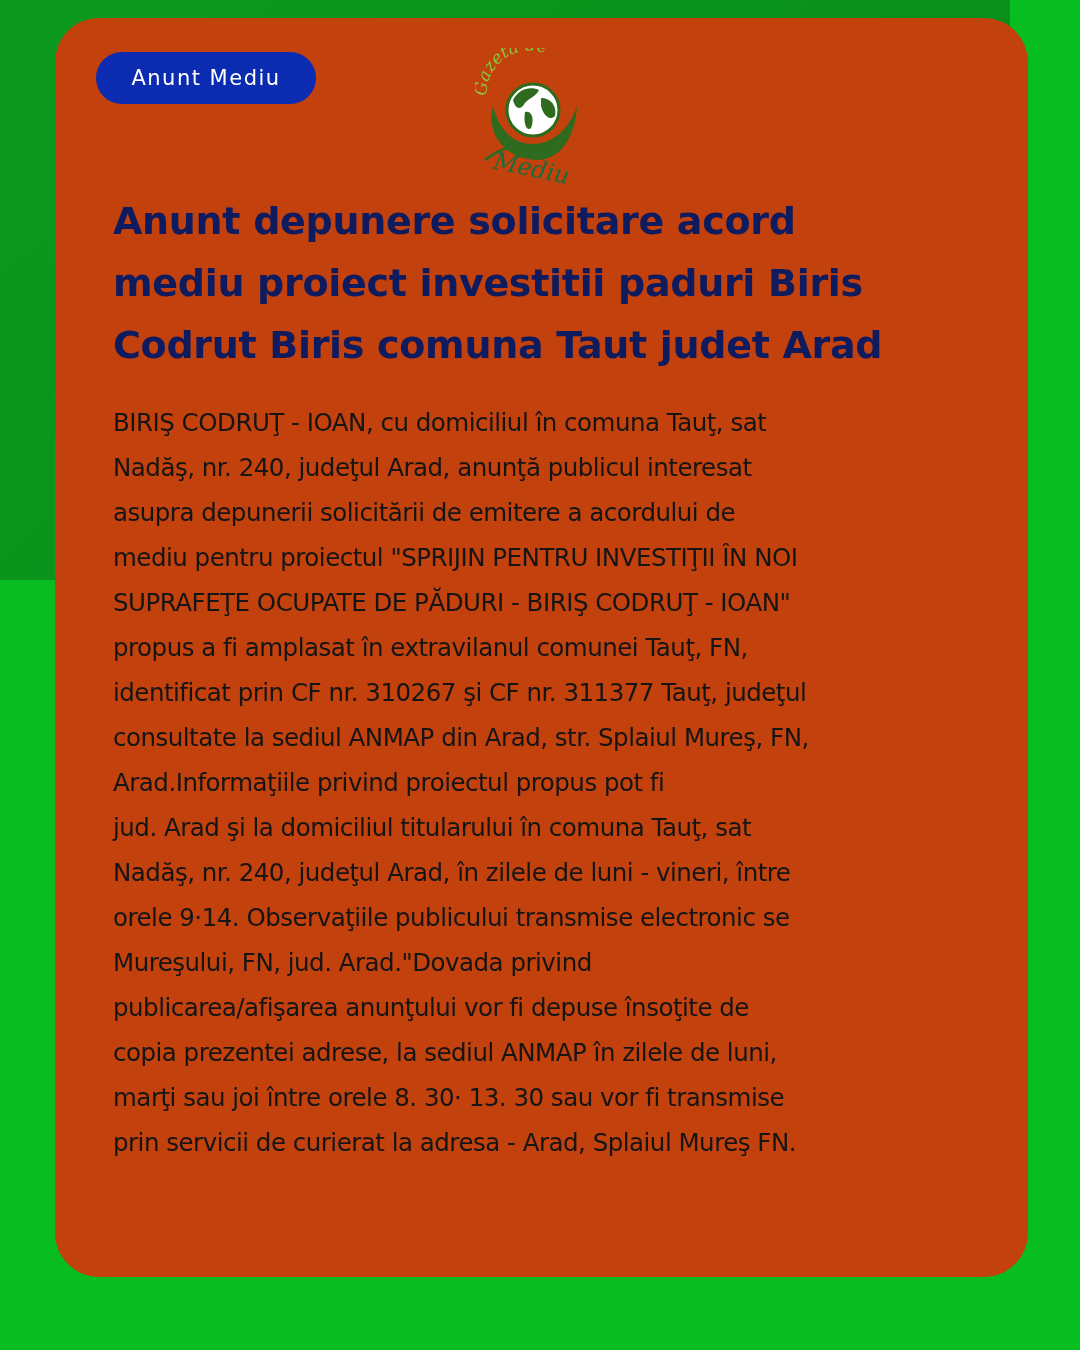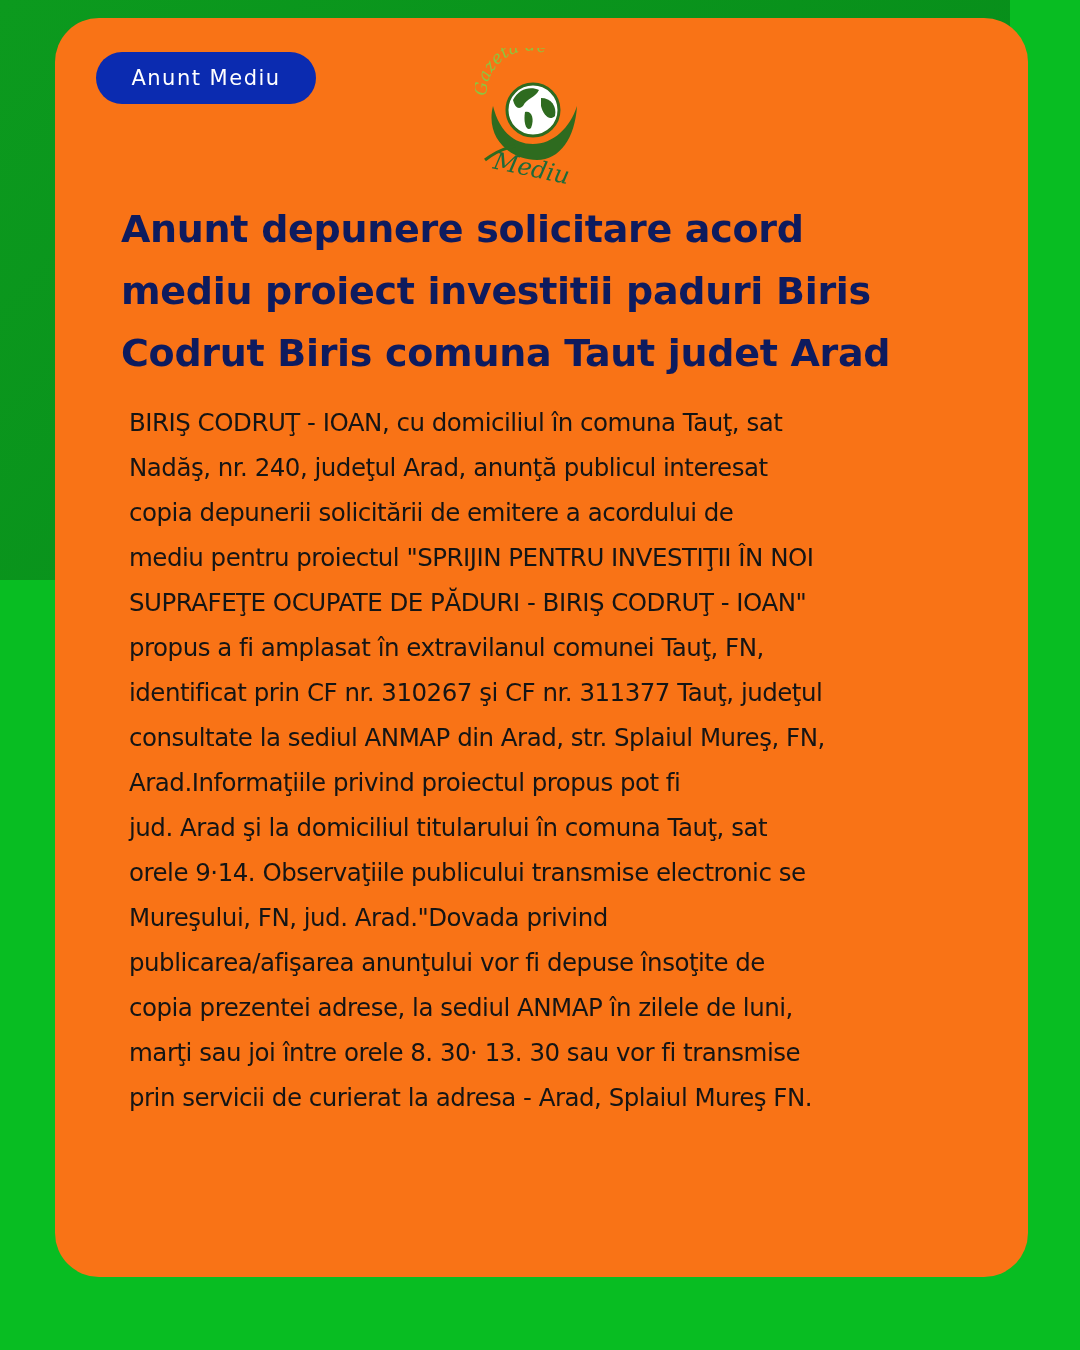--- a/index.html
+++ b/index.html
@@ -21,21 +21,21 @@
       width: 1010px;
       height: 580px;
       background: linear-gradient(135deg, #0c9a1e 0%, #068a19 100%);
     }
     .card {
       position: absolute;
       left: 55px;
       top: 18px;
       width: 973px;
       height: 1259px;
-      background: #f97316;
+      background: #c2410c;
       border-radius: 44px;
     }
     .badge {
       position: absolute;
       left: 41px;
       top: 34px;
       width: 220px;
       height: 52px;
       border-radius: 26px;
       background: #0b2bb0;
@@ -52,40 +52,39 @@
       left: 420px;
       top: 30px;
       width: 110px;
       height: 140px;
     }
     .title {
       position: absolute;
       left: 58px;
       top: 172px;
       width: 880px;
-      margin: 8px;
+      margin: 0;
       color: #0e1b5e;
       font-family: "DejaVu Sans", sans-serif;
       font-weight: bold;
       font-size: 38px;
       line-height: 62px;
       letter-spacing: -0.3px;
     }
     .title span { display: block; white-space: nowrap; }
     .body-text {
       position: absolute;
       left: 58px;
       top: 382px;
       width: 880px;
       color: #151515;
       font-family: "DejaVu Sans", sans-serif;
       font-size: 24.5px;
       line-height: 45px;
       letter-spacing: -0.5px;
-      margin-left: 16px;
     }
     .body-text span { display: block; white-space: nowrap; }
   </style>
 </head>
 <body>
 
 <div class="bg-dark"></div>
 
 <div class="card">
 
@@ -116,28 +115,29 @@
 
   <h1 class="title">
     <span>Anunt depunere solicitare acord</span>
     <span>mediu proiect investitii paduri Biris</span>
     <span>Codrut Biris comuna Taut judet Arad</span>
   </h1>
 
   <div class="body-text">
     <span>BIRIŞ CODRUŢ - IOAN, cu domiciliul în comuna Tauţ, sat</span>
     <span>Nadăş, nr. 240, judeţul Arad, anunţă publicul interesat</span>
-    <span>copia depunerii solicitării de emitere a acordului de</span>
+    <span>asupra depunerii solicitării de emitere a acordului de</span>
     <span>mediu pentru proiectul "SPRIJIN PENTRU INVESTIŢII ÎN NOI</span>
     <span>SUPRAFEŢE OCUPATE DE PĂDURI - BIRIŞ CODRUŢ - IOAN"</span>
     <span>propus a fi amplasat în extravilanul comunei Tauţ, FN,</span>
     <span>identificat prin CF nr. 310267 şi CF nr. 311377 Tauţ, judeţul</span>
     <span>consultate la sediul ANMAP din Arad, str. Splaiul Mureş, FN,</span>
     <span>Arad.Informaţiile privind proiectul propus pot fi</span>
     <span>jud. Arad şi la domiciliul titularului în comuna Tauţ, sat</span>
+    <span>Nadăş, nr. 240, judeţul Arad, în zilele de luni - vineri, între</span>
     <span>orele 9·14. Observaţiile publicului transmise electronic se</span>
     <span>Mureşului, FN, jud. Arad."Dovada privind</span>
     <span>publicarea/afişarea anunţului vor fi depuse însoţite de</span>
     <span>copia prezentei adrese, la sediul ANMAP în zilele de luni,</span>
     <span>marţi sau joi între orele 8. 30· 13. 30 sau vor fi transmise</span>
     <span>prin servicii de curierat la adresa - Arad, Splaiul Mureş FN.</span>
   </div>
 
 </div>
 

